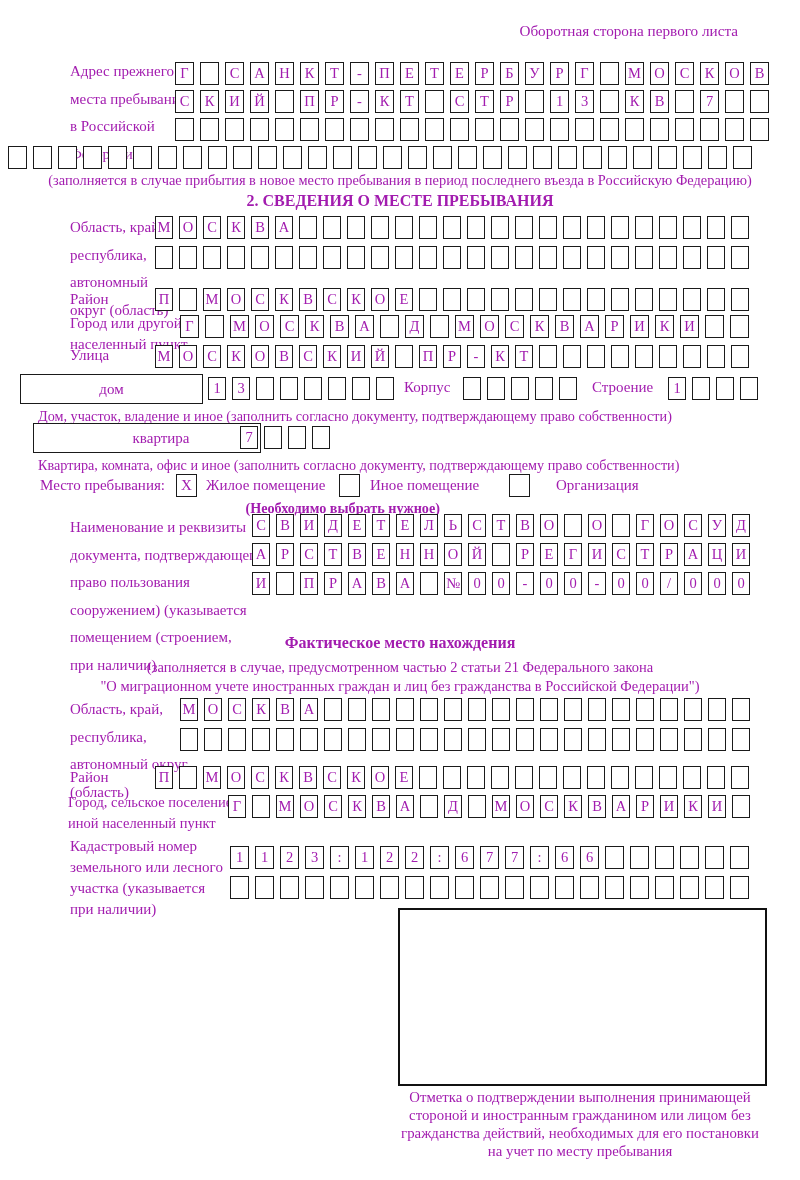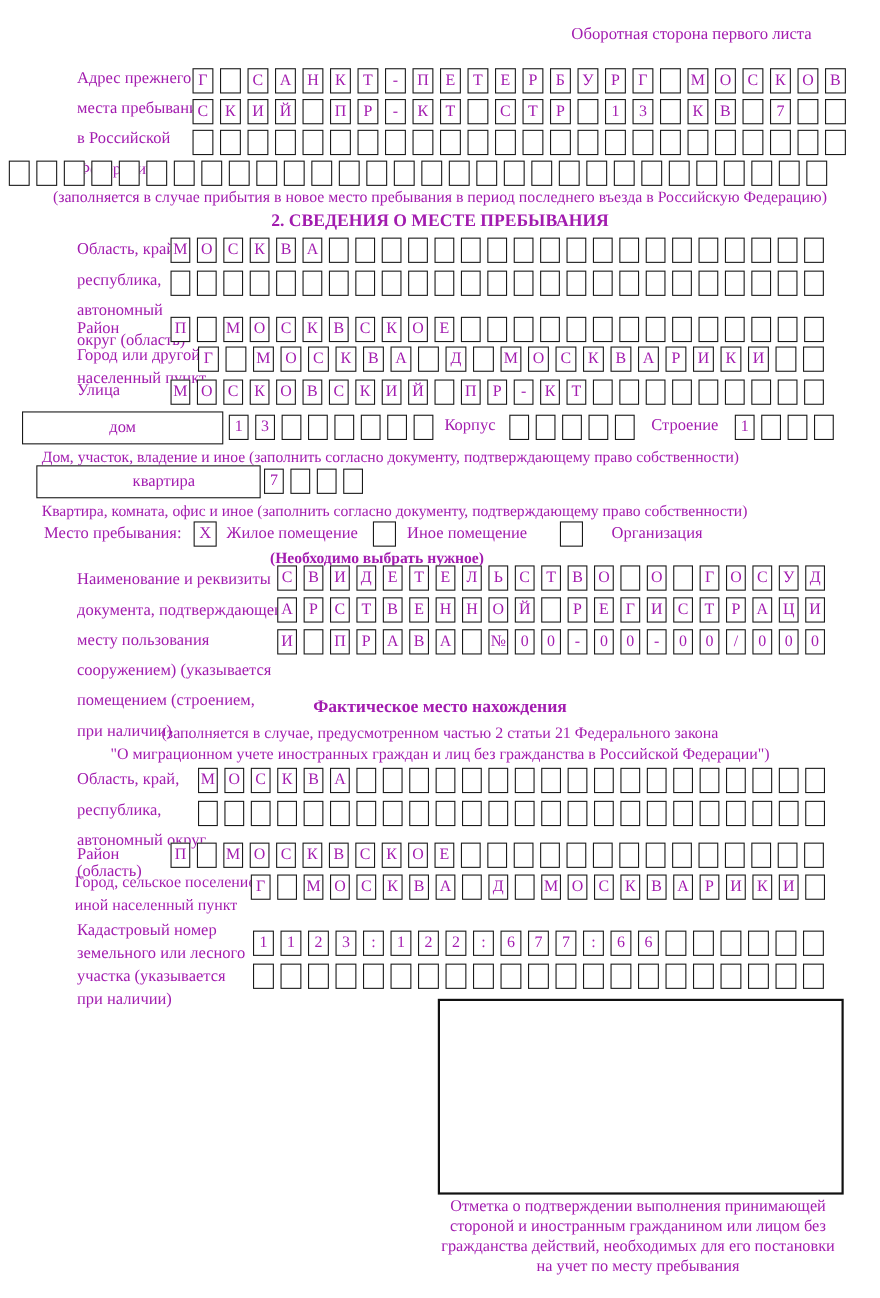--- a/index.html
+++ b/index.html
@@ -332,21 +332,21 @@
     </div>
   <div class="slab" style="left:592px;top:379px;">Строение</div>
   <div class="crow" style="left:668px;top:377px;">
       <span class="cell">1</span>
       <span class="cell"></span>
       <span class="cell"></span>
       <span class="cell"></span>
     </div>
   <div class="cap" style="left:38px;top:408px;">Дом, участок, владение и иное (заполнить согласно документу, подтверждающему право собственности)</div>
 
-  <div class="wide-box" style="left:33px;top:423px;width:204px;padding-left:28px;">квартира</div>
+  <div class="wide-box" style="left:33px;top:423px;width:228px;padding-left:28px;">квартира</div>
   <div class="crow" style="left:240px;top:426px;">
       <span class="cell">7</span>
       <span class="cell"></span>
       <span class="cell"></span>
       <span class="cell"></span>
     </div>
   <div class="cap" style="left:38px;top:457px;">Квартира, комната, офис и иное (заполнить согласно документу, подтверждающему право собственности)</div>
 
   <div class="slab" style="left:40px;top:477px;">Место пребывания:</div>
   <div class="chk" style="left:176px;top:474px;">
@@ -359,21 +359,21 @@
   <div class="slab" style="left:370px;top:477px;">Иное помещение</div>
   <div class="chk" style="left:509px;top:474px;">
       <span></span>
     </div>
   <div class="slab" style="left:556px;top:477px;">Организация</div>
   <div class="cap" style="left:150px;top:500px;width:290px;text-align:right;font-weight:bold;">(Необходимо выбрать нужное)</div>
 
   <div class="lab" style="left:70px;top:514px;">
       <div>Наименование и реквизиты</div>
       <div>документа, подтверждающего</div>
-      <div>месту пользования</div>
+      <div>право пользования</div>
       <div>сооружением) (указывается</div>
       <div>помещением (строением,</div>
       <div>при наличии)</div>
     </div>
   <div class="crow" style="left:252px;top:514px;">
       <span class="cell">С</span>
       <span class="cell">В</span>
       <span class="cell">И</span>
       <span class="cell">Д</span>
       <span class="cell">Е</span>

